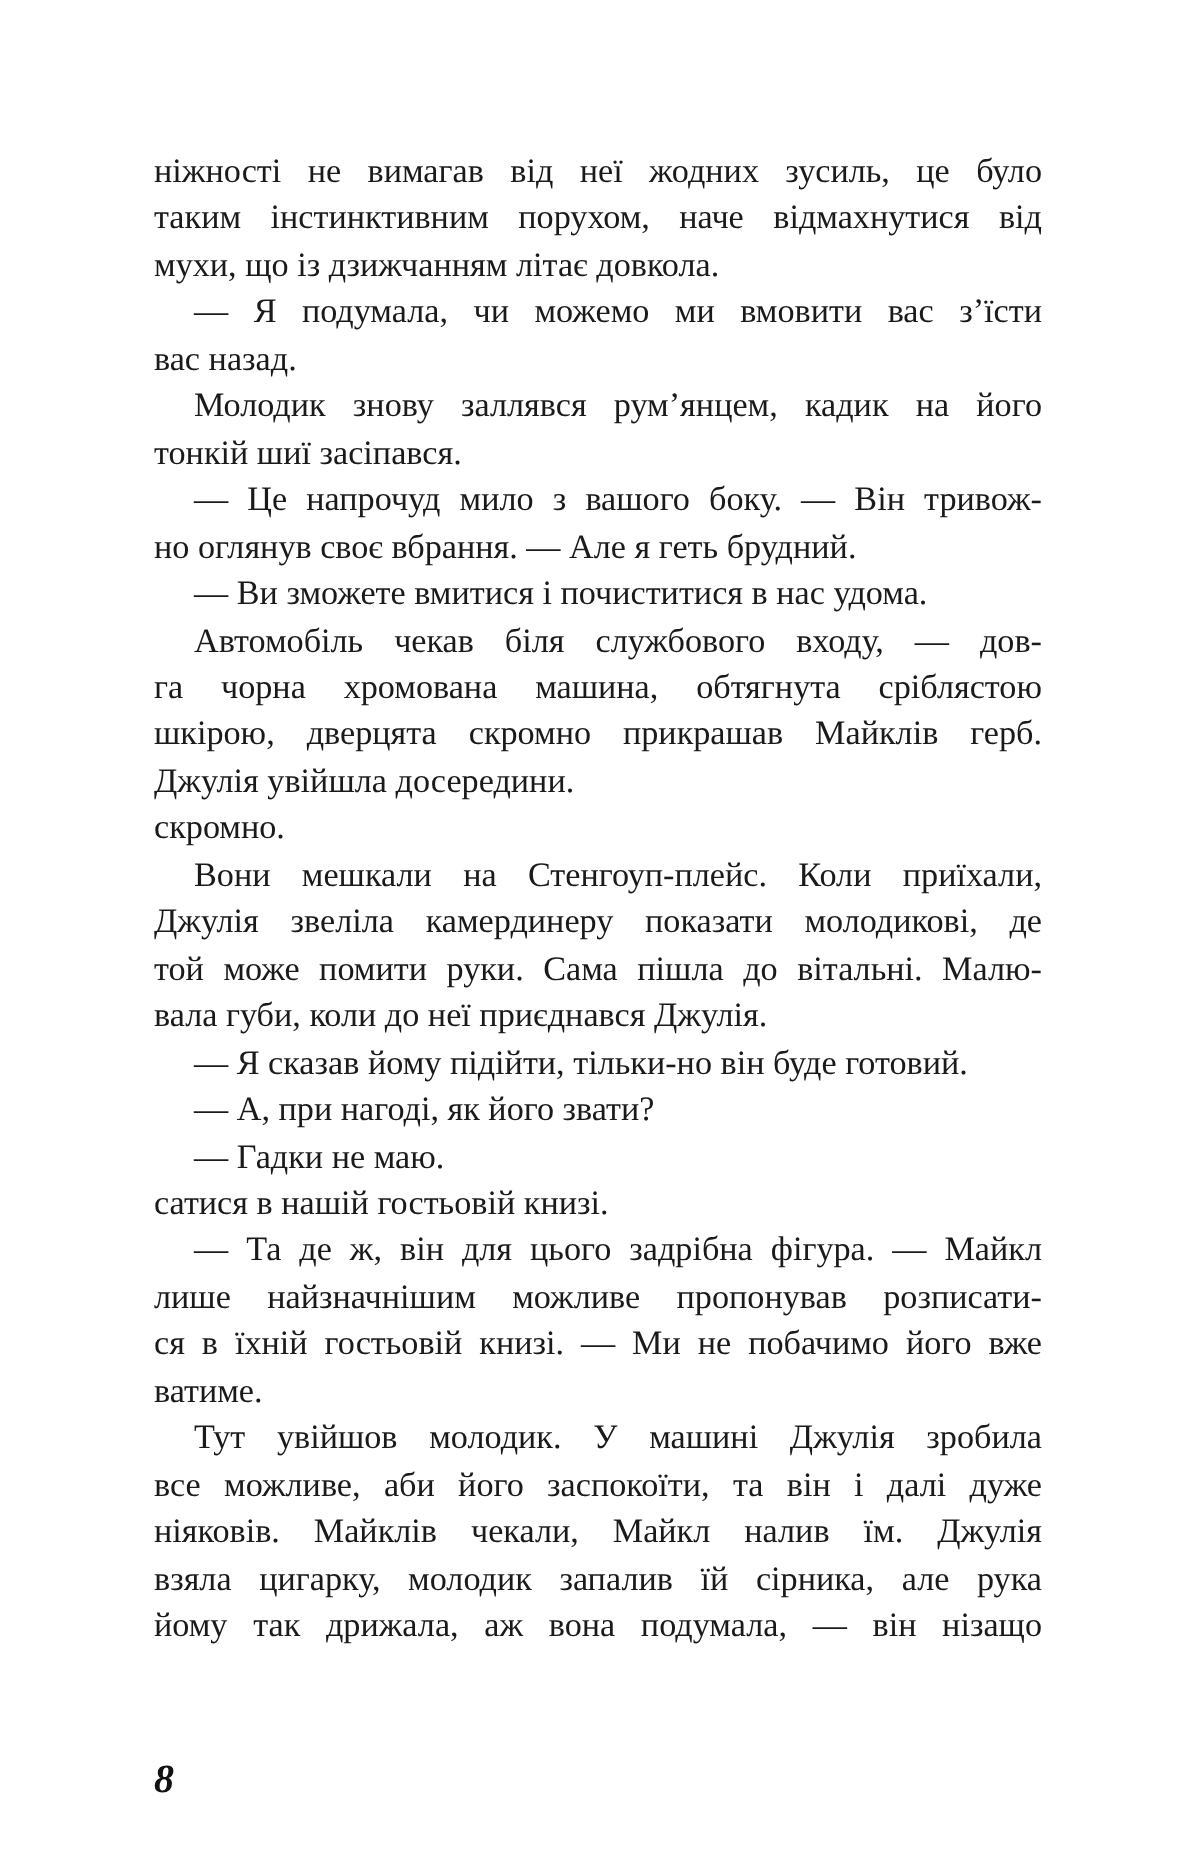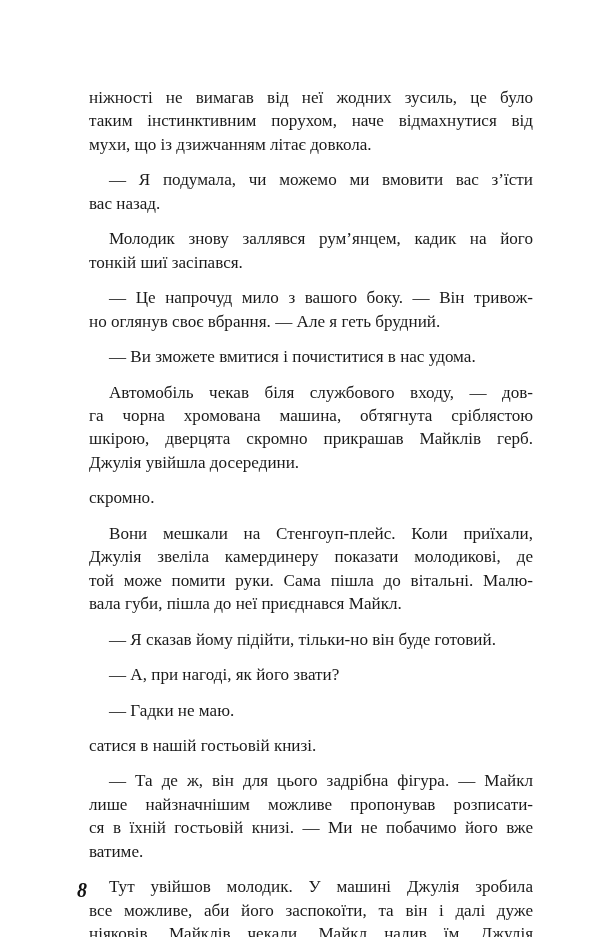--- a/index.html
+++ b/index.html
@@ -29,21 +29,21 @@
 
   #text-block {
     position: absolute;
     left: 77px;
     top: 74px;
     width: 444px;
   }
 
   
   .para {
-    margin: 12px;
+    margin: 0;
     padding: 0;
   }
 
   .line {
     display: block;
     width: 444px;
     font-size: 17.1px;
     line-height: 23.45px;
     white-space: nowrap;
     letter-spacing: 0;
@@ -110,21 +110,21 @@
         <span class="line just">шкірою, дверцята скромно прикрашав Майклів герб.</span>
         <span class="line flush">Джулія увійшла досередини.</span>
       </p>
       <p class="para">
         <span class="line flush">скромно.</span>
       </p>
       <p class="para">
         <span class="line just indent">Вони мешкали на Стенгоуп-плейс. Коли приїхали,</span>
         <span class="line just">Джулія звеліла камердинеру показати молодикові, де</span>
         <span class="line just">той може помити руки. Сама пішла до вітальні. Малю-</span>
-        <span class="line flush">вала губи, пішла до неї приєднався Майкл.</span>
+        <span class="line flush">вала губи, коли до неї приєднався Джулія.</span>
       </p>
       <p class="para">
         <span class="line flush indent">— Я сказав йому підійти, тільки-но він буде готовий.</span>
       </p>
       <p class="para">
         <span class="line flush indent">— А, при нагоді, як його звати?</span>
       </p>
       <p class="para">
         <span class="line flush indent">— Гадки не маю.</span>
       </p>

